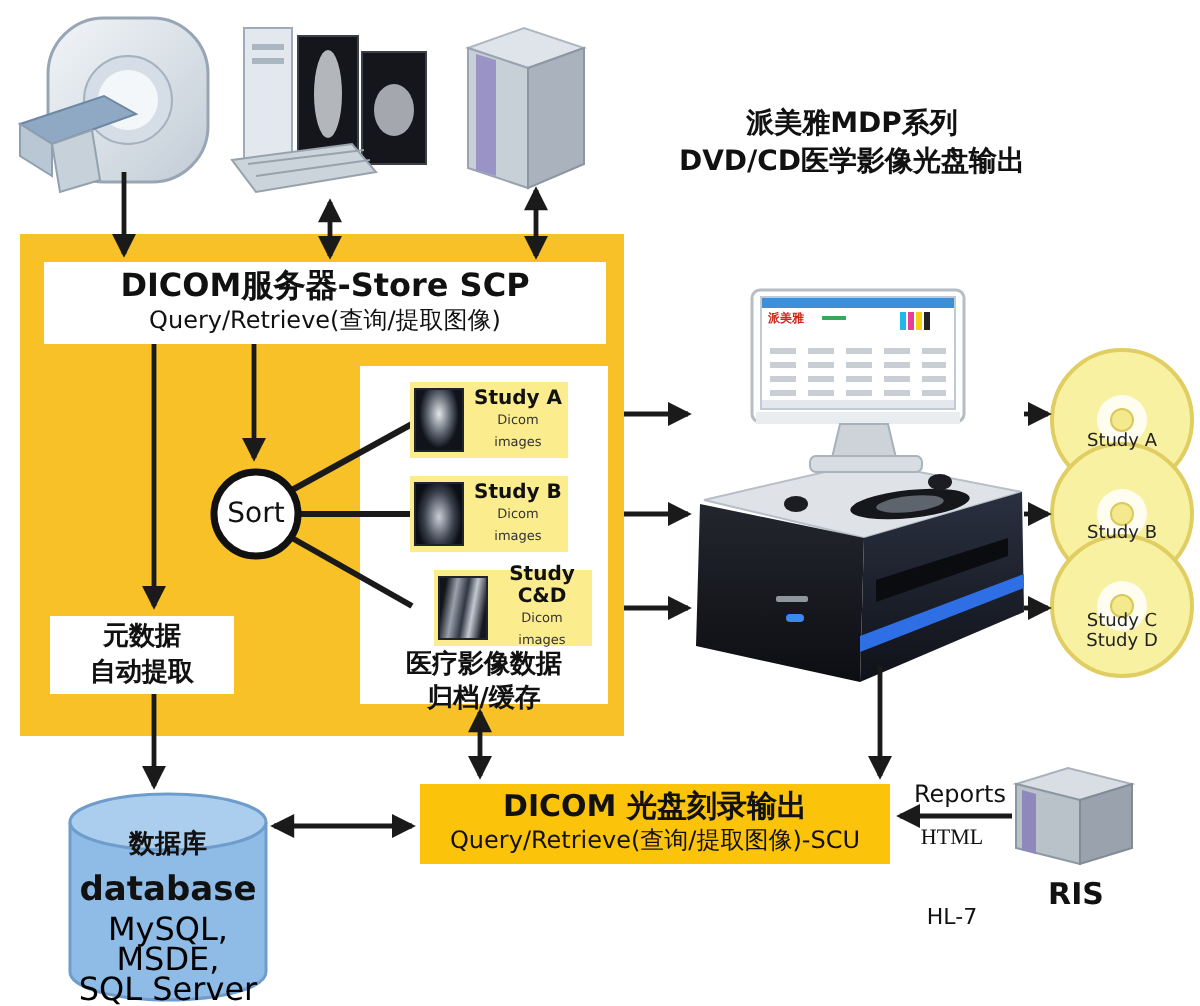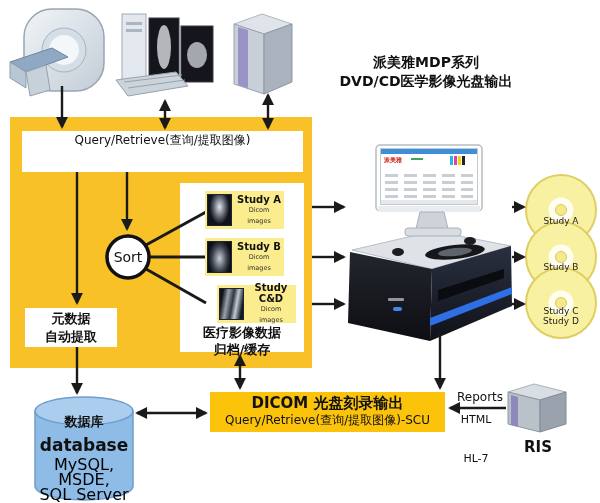--- a/index.html
+++ b/index.html
@@ -41,21 +41,21 @@
   .burn-text{left:210px;top:394px;width:235px;}
   .burn-title{font-weight:bold;font-size:15px;line-height:19px;}
   .burn-sub{font-size:12px;line-height:15px;}
   
   .db-text{left:35px;top:413px;width:98px;}
   .db-cn{font-size:13px;font-weight:bold;margin-bottom:4px;}
   .db-en{font-size:17px;font-weight:bold;margin-bottom:2px;}
   .db-eng{font-size:16px;color:#000000;line-height:15px;}
   
   .reports-label{left:451px;top:390px;width:58px;font-size:12px;}
-  .fmt1-label{left:451px;top:413px;width:50px;font-size:11px;}
+  .fmt1-label{left:451px;top:413px;width:50px;font-size:11px;font-family:Liberation Serif, serif;}
   .fmt2-label{left:451px;top:425px;width:50px;font-size:11px;margin-top:27px;}
   .ris-label{left:510px;top:438px;width:56px;font-size:15px;font-weight:bold;}
   
   .disc-label{width:70px;font-size:9px;line-height:9.5px;color:#222;}
   .disc-label-a{left:526px;top:217px;} .disc-label-b{left:526px;top:263px;} .disc-label-c{left:526px;top:307px;}
   
   .screen{left:380px;top:148px;width:98px;height:57px;background:#fff;border:1px solid #c3cad1;box-sizing:border-box;overflow:hidden;}
   .screen .titlebar{height:5px;background:#3E8ED8;}
   .screen .brand{position:absolute;left:3px;top:7px;font-size:6px;font-weight:bold;color:#d22418;line-height:7px;}
   .screen .gdash{position:absolute;left:30px;top:9px;width:12px;height:2px;background:#3aa85a;}
@@ -205,20 +205,21 @@
       <line x1="506" y1="408" x2="450" y2="408" marker-end="url(#ah)"></line>
     </g>
   </svg>
 
   <div class="abs labels page-title ctr">
     <div>派美雅MDP系列</div>
     <div>DVD/CD医学影像光盘输出</div>
   </div>
 
   <div class="abs labels scp-text ctr">
+    <div class="scp-title">DICOM服务器-Store SCP</div>
     <div class="scp-sub">Query/Retrieve(查询/提取图像)</div>
   </div>
 
   <div class="abs labels sort-label ctr">Sort</div>
 
   <div class="abs labels chip chip-a">
     <div class="thumb thumb-a"></div>
     <div class="chip-text">
       <div class="chip-name">Study A</div>
       <div class="chip-sub">Dicom images</div>

